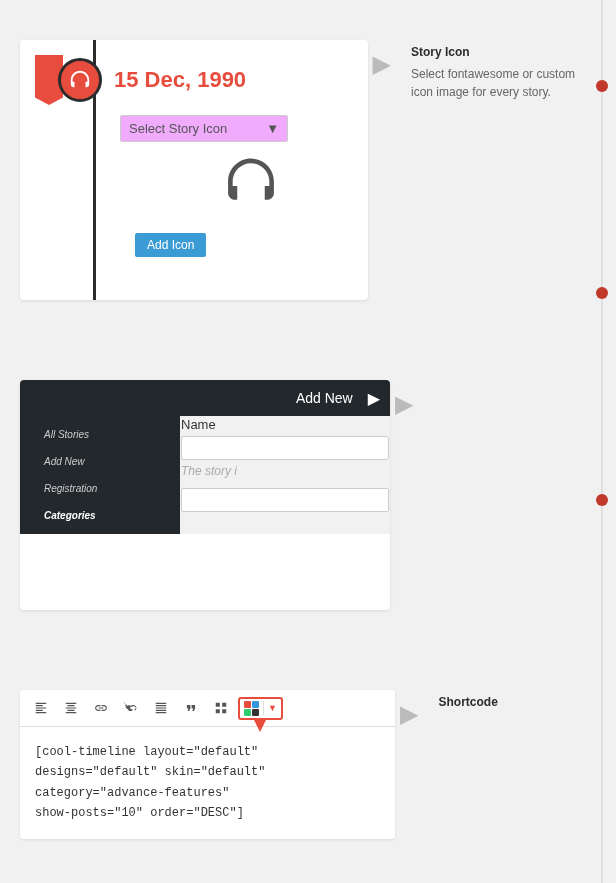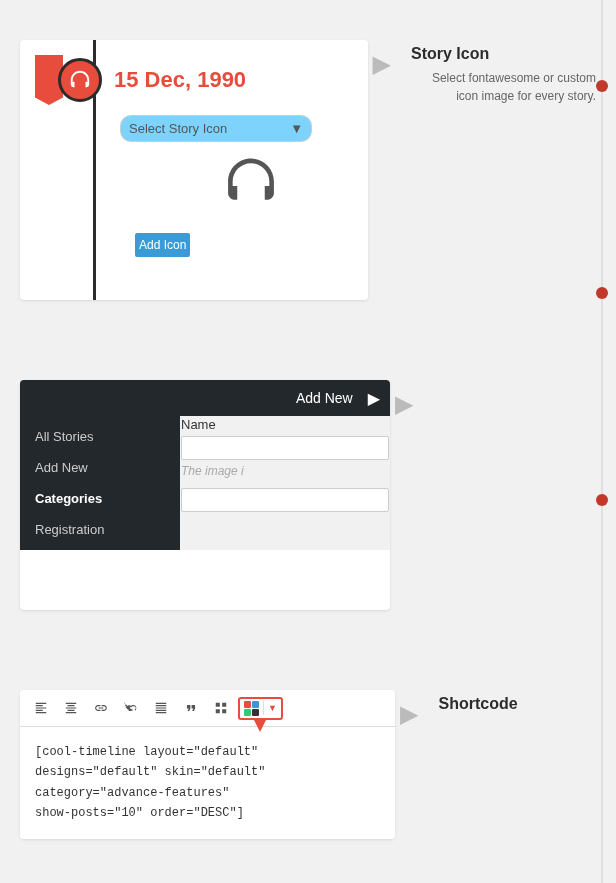--- a/index.html
+++ b/index.html
@@ -89,23 +89,23 @@
       margin-left: 85px;
       margin-top: 10px;
     }
 
     .icon-select-dropdown {
       display: flex;
       align-items: center;
       justify-content: space-between;
       border: 1px solid #ccc;
       padding: 5px 8px;
-      border-radius: 11px;
-      width: 192px;
-      background: #7dd3fc;
+      border-radius: 2px;
+      width: 168px;
+      background: #f0abfc;
       cursor: pointer;
     }
 
     .icon-select-dropdown span {
       font-size: 13px;
       color: #555;
     }
 
     .dropdown-arrow {
       font-size: 10px;
@@ -117,46 +117,45 @@
       color: #555;
       text-align: center;
       margin: 12px 0;
       padding-left: 30px;
     }
 
     .add-icon-btn {
       background: #3a9bd5;
       color: #fff;
       border: none;
-      padding: 5px 4px;
+      padding: 5px 12px;
       font-size: 12px;
       border-radius: 2px;
       cursor: pointer;
       margin-left: 15px;
     }
 
     
     .section-label {
       margin-left: 20px;
       max-width: 185px;
       padding-top: 5px;
     }
 
     .section-label h3 {
-      font-size: 16px;
+      font-size: 12px;
       font-weight: bold;
       color: #2c2c2c;
       margin-bottom: 6px;
     }
 
     .section-label p {
       font-size: 12px;
       color: #666;
       line-height: 1.5;
-      text-align: right;
     }
 
     
     .timeline-card {
       background: #fff;
       border-radius: 4px;
       width: 370px;
       min-height: 230px;
       box-shadow: 0 1px 3px rgba(0,0,0,0.1);
       overflow: hidden;
@@ -224,24 +223,25 @@
       background: #23282d;
       width: 160px;
       padding: 5px 0;
     }
 
     .wp-content {
       display: flex;
     }
 
     .wp-sidebar-item {
-      padding: 8px 15px;
-      font-size: 13px;
+      padding: 8px 24px;
+      font-size: 10px;
       color: #ccc;
       cursor: pointer;
+      font-style: italic;
     }
 
     .wp-sidebar-item.active {
       color: #fff;
       font-weight: bold;
     }
 
     .wp-main-content {
       flex: 1;
       padding: 1px;
@@ -389,27 +389,27 @@
   <div class="section">
     <div class="timeline-card">
       <div class="wp-admin-bar">
         <span class="add-new-label">Add New</span>
         <span class="arrow-right-indicator">▶</span>
       </div>
       <div class="wp-content">
         <div class="wp-sidebar">
           <div class="wp-sidebar-item">All Stories</div>
           <div class="wp-sidebar-item">Add New</div>
+          <div class="wp-sidebar-item">Registration</div>
           <div class="wp-sidebar-item active">Categories</div>
-          <div class="wp-sidebar-item">Registration</div>
         </div>
         <div class="wp-main-content">
           <div class="form-label">Name</div>
           <input class="form-input" type="text" style="">
-          <div class="form-hint">The image i</div>
+          <div class="form-hint">The story i</div>
           <input class="form-input" type="text" style="">
         </div>
       </div>
     </div>
     <div style="display:flex;align-items:center;margin-top:10px;">
       <span style="font-size:24px;color:#bbb;margin-left:5px;">▶</span>
     </div>
     <div class="section-label">
     </div>
   </div>

